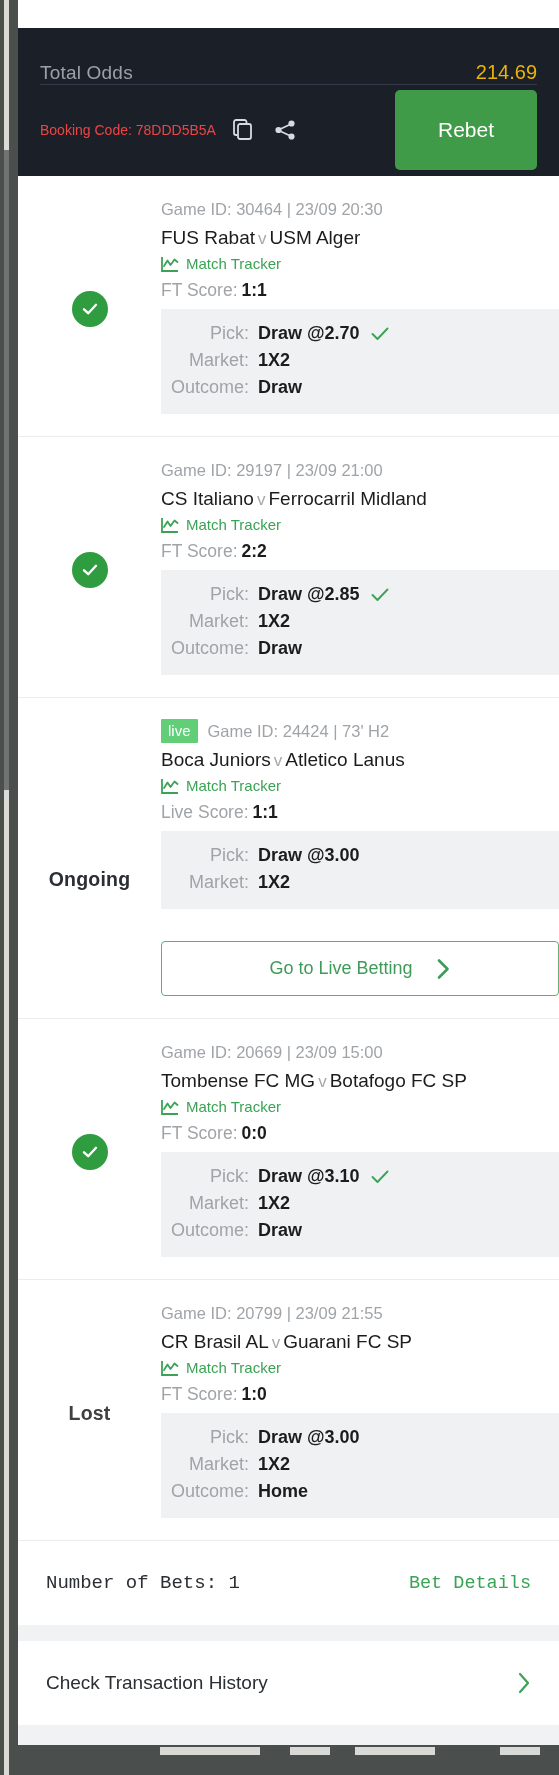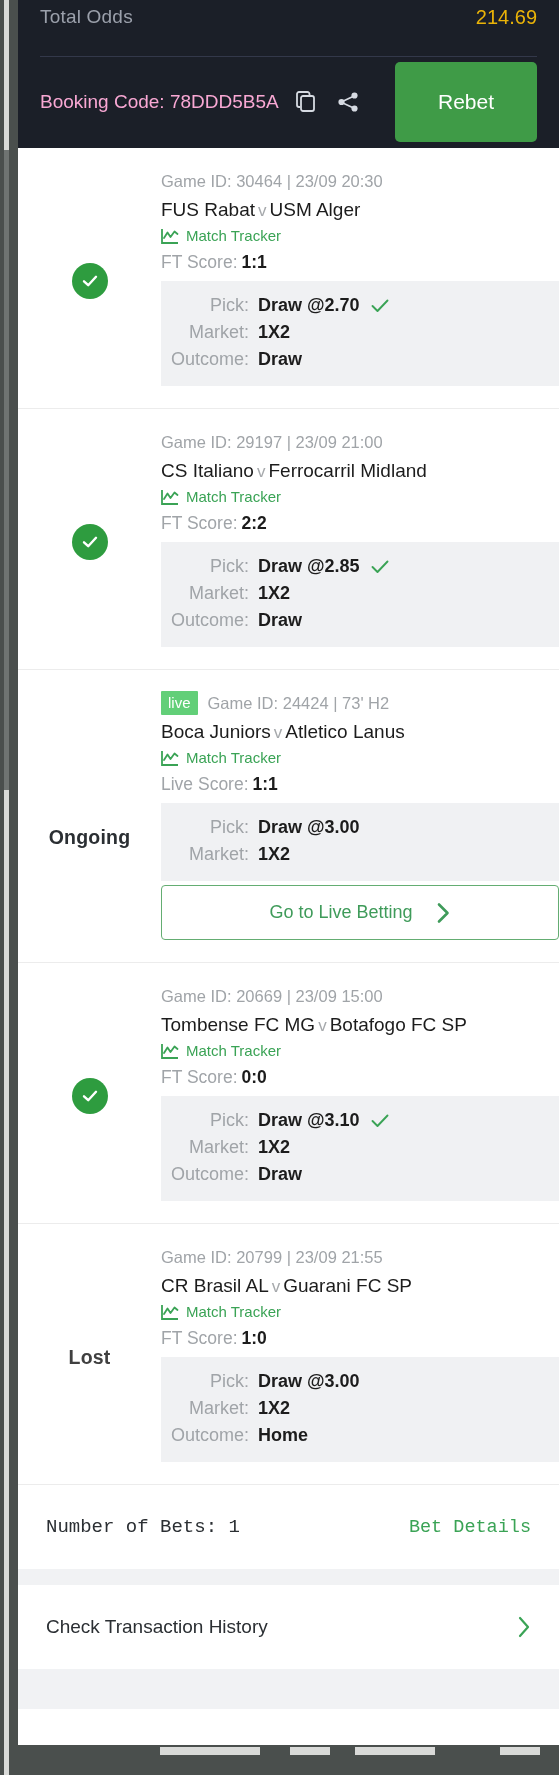--- a/index.html
+++ b/index.html
@@ -55,24 +55,25 @@
 
   
   .summary {
     background: #1b1f28;
     padding: 0 22px;
     height: 148px;
     position: relative;
   }
   .summary-row-odds {
     display: flex;
-    align-items: flex-start;
+    align-items: flex-end;
     justify-content: space-between;
     height: 56px;
     padding-top: 6px;
+    margin-top: 28px;
   }
   .odds-label {
     color: #9ba0ab;
     font-size: 19px;
     letter-spacing: .2px;
   }
   .odds-value {
     color: #eab308;
     font-size: 20px;
   }
@@ -80,22 +81,22 @@
     height: 1px;
     background: #33384a;
     margin: 0 0 0 0;
   }
   .summary-row-code {
     display: flex;
     align-items: center;
     height: 90px;
   }
   .booking-code {
-    color: #f9a8d4;
-    font-size: 19px;
+    color: #ef4444;
+    font-size: 14px;
     white-space: nowrap;
   }
   .icon-btn {
     display: inline-flex;
     align-items: center;
     justify-content: center;
     width: 30px; height: 30px;
     margin-left: 12px;
     cursor: pointer;
   }
@@ -218,21 +219,21 @@
   .pick-row .v {
     color: #1c1c1c;
     font-weight: bold;
   }
   .pick-row .tick {
     margin-left: 11px;
     display: inline-flex;
   }
 
   .live-btn {
-    margin-top: 4px;
+    margin-top: 32px;
     width: 100%;
     height: 55px;
     border: 1px solid #64ad72;
     border-radius: 4px;
     background: #ffffff;
     color: #3f9b5a;
     font-size: 18px;
     font-family: "Liberation Sans", sans-serif;
     display: flex;
     align-items: center;

